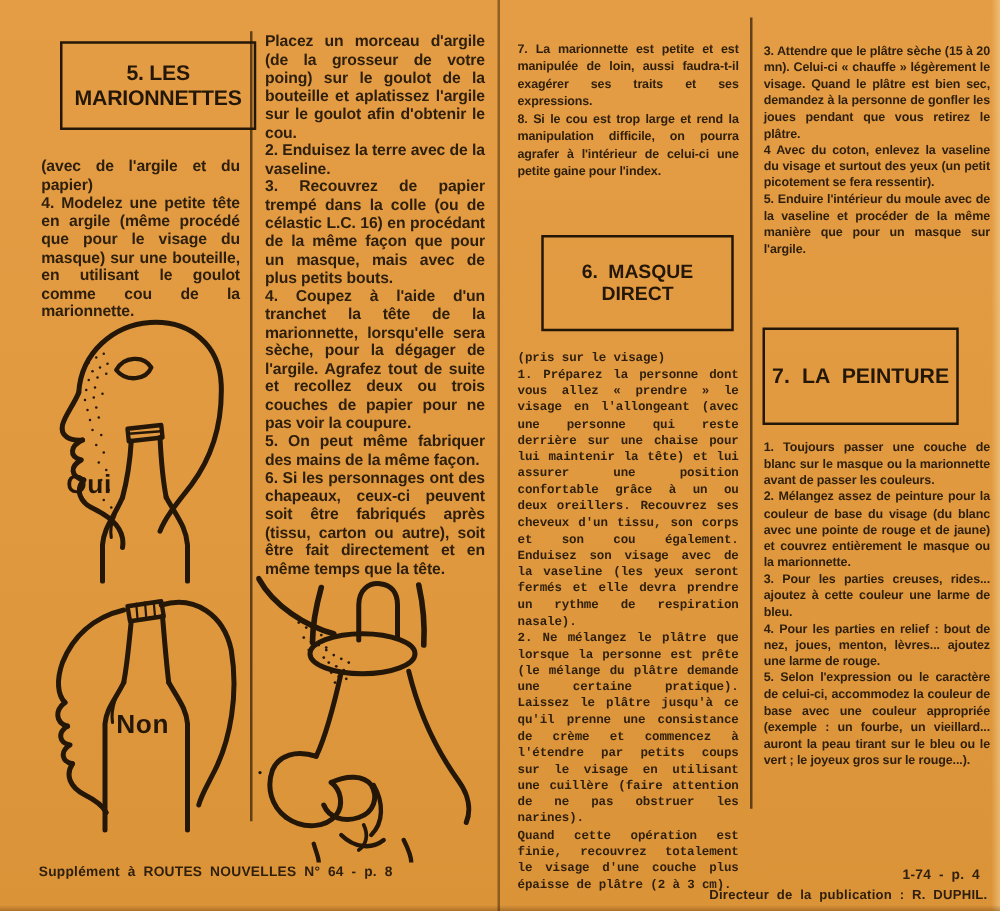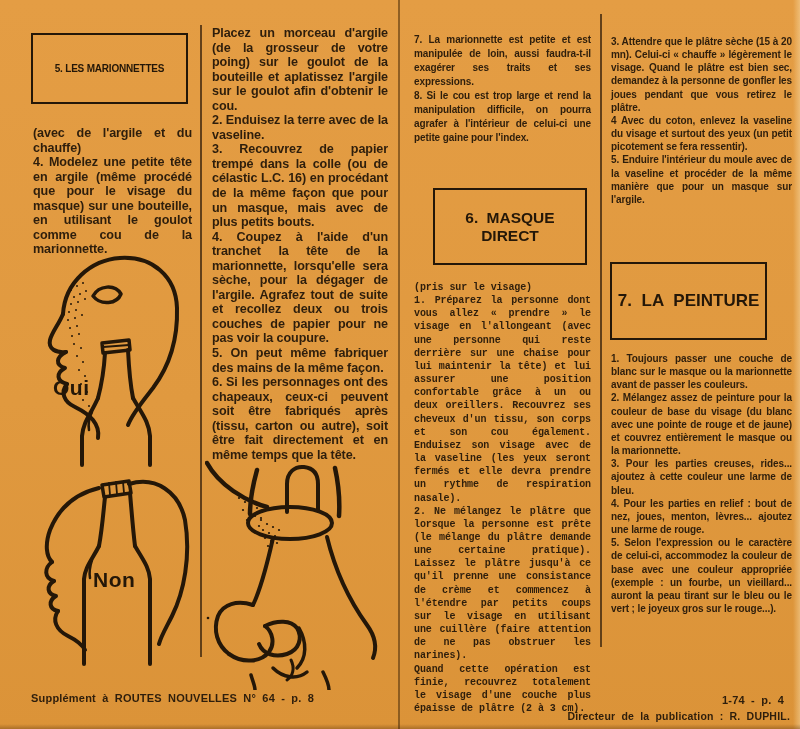--- a/index.html
+++ b/index.html
@@ -11,21 +11,21 @@
   #rule1{left:200px;top:25px;height:632px;}
   #rule2{left:600px;top:14px;height:633px;}
   #fold{position:absolute;left:398px;top:0;width:2px;height:729px;background:#6b4415;opacity:.7;}
   #edge-light{position:absolute;right:0;top:0;width:7px;height:729px;
         background:linear-gradient(90deg,rgba(255,235,190,0),rgba(255,235,190,.4));}
   #edge-bottom{position:absolute;left:0;bottom:0;width:800px;height:5px;
         background:linear-gradient(180deg,rgba(60,30,5,0),rgba(60,30,5,.3));}
   .tbox{position:absolute;border:2.5px solid #241708;box-sizing:border-box;
         display:flex;align-items:center;justify-content:center;
         font-weight:bold;color:#241708;text-align:center;}
-  #box5{left:31px;top:33px;width:157px;height:71px;font-size:10px;letter-spacing:-0.2px;}
+  #box5{left:48px;top:33px;width:157px;height:71px;font-size:17px;letter-spacing:-0.2px;}
   #box6{left:433px;top:188px;width:154px;height:77px;font-size:15.5px;word-spacing:4px;}
   #box7{left:610px;top:262px;width:157px;height:78px;font-size:17px;word-spacing:5px;}
   .txt{position:absolute;text-align:justify;font-weight:bold;color:#2e1e0c;}
   .txt p{margin:0;}
   .lh-a{font-size:12.6px;line-height:14.55px;letter-spacing:-0.1px;}
   .lh-b{font-size:10px;line-height:13.15px;letter-spacing:-0.1px;}
   #col1-text{left:33px;top:126px;width:159px;}
   #col2-text{left:212px;top:26px;width:176px;}
   #col3-top{left:414px;top:33px;width:177px;line-height:14px;}
   #col3-main{left:414px;top:281px;width:177px;font-family:Liberation Mono, monospace;}
@@ -51,21 +51,21 @@
   <div class="vrule" id="rule2"></div>
   <div id="fold"></div>
   <div id="edge-light"></div>
   <div id="edge-bottom"></div>
 
   <div class="tbox" id="box5">
     <span>5. LES MARIONNETTES</span>
   </div>
 
   <div class="txt lh-a" id="col1-text">
-    <p>(avec de l'argile et du chauffe)</p>
+    <p>(avec de l'argile et du papier)</p>
     <p>4. Modelez une petite tête en argile (même procédé que pour le visage du masque) sur une bouteille, en utilisant le goulot comme cou de la marionnette.</p>
   </div>
 
   <div class="txt lh-a" id="col2-text">
     <p>Placez un morceau d'argile (de la grosseur de votre poing) sur le goulot de la bouteille et aplatissez l'argile sur le goulot afin d'obtenir le cou.</p>
     <p>2. Enduisez la terre avec de la vaseline.</p>
     <p>3. Recouvrez de papier trempé dans la colle (ou de célastic L.C. 16) en procédant de la même façon que pour un masque, mais avec de plus petits bouts.</p>
     <p>4. Coupez à l'aide d'un tranchet la tête de la marionnette, lorsqu'elle sera sèche, pour la dégager de l'argile. Agrafez tout de suite et recollez deux ou trois couches de papier pour ne pas voir la coupure.</p>
     <p>5. On peut même fabriquer des mains de la même façon.</p>
     <p>6. Si les personnages ont des chapeaux, ceux-ci peuvent soit être fabriqués après (tissu, carton ou autre), soit être fait directement et en même temps que la tête.</p>

